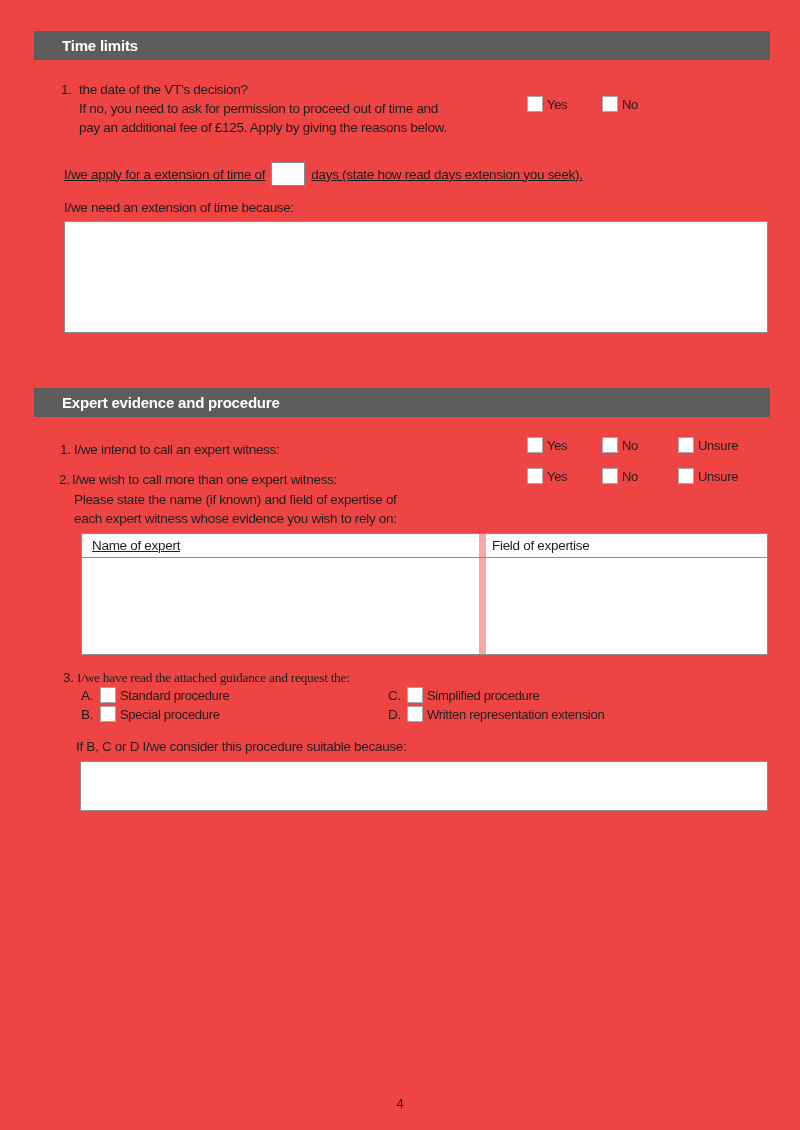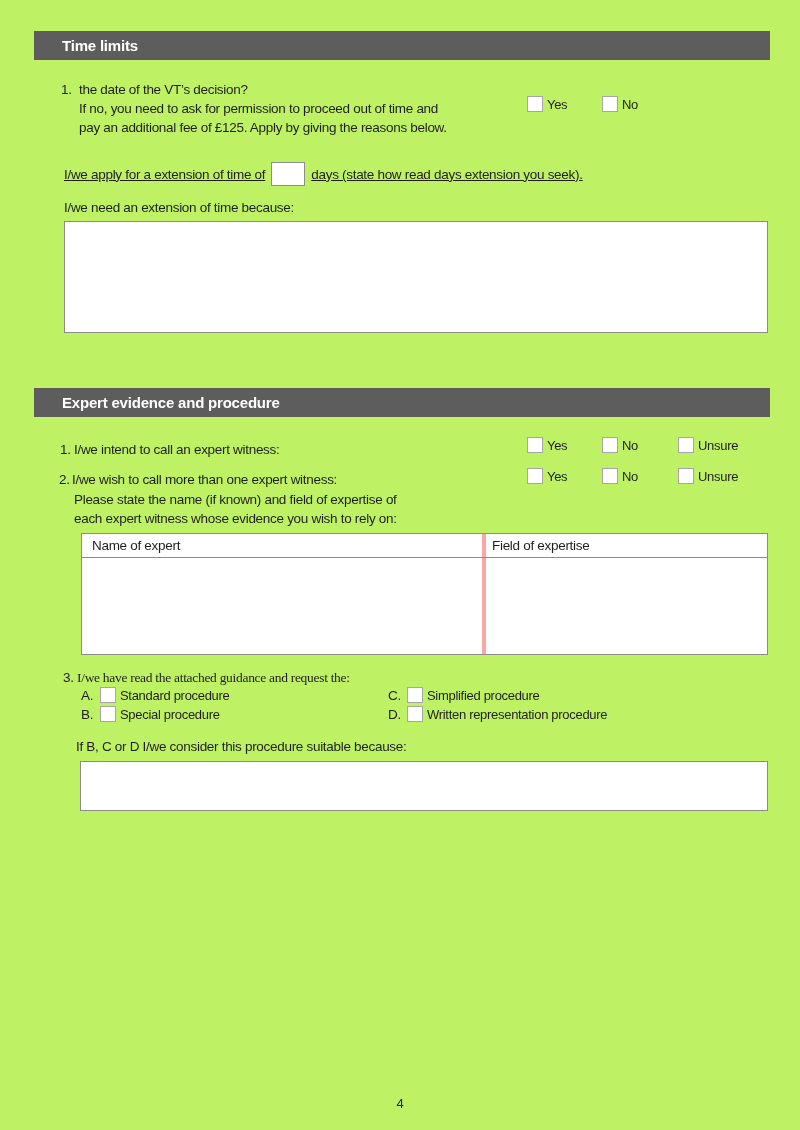--- a/index.html
+++ b/index.html
@@ -8,21 +8,21 @@
     font-family: "Liberation Sans", sans-serif;
     color: #1f1f1f;
     width: 800px;
     height: 1130px;
     position: relative;
   }
   .page {
     position: relative;
     width: 800px;
     height: 1130px;
-    background: #bef264;
+    background: #ef4444;
     overflow: hidden;
   }
   .abs { position: absolute; }
   .section-bar {
     background: #5d5d5d;
     color: #ffffff;
     width: 736px;
     height: 29px;
     display: flex;
     align-items: center;
@@ -92,24 +92,25 @@
     display: flex;
     border-bottom: 1px solid #8c8c8c;
     height: 24px;
   }
   .etable .brow {
     display: flex;
     height: 96px;
   }
   .etable .c1 {
     width: 404px;
-    border-right: 4px solid #fca5a5;
+    border-right: 7px solid #fca5a5;
     padding-left: 10px;
     display: flex;
     align-items: center;
+    text-decoration: underline;
   }
   .etable .c2 {
     flex: 1;
     padding-left: 6px;
     display: flex;
     align-items: center;
   }
   .etable .hrow .c1, .etable .hrow .c2 {
     font-size: 13.5px;
     letter-spacing: -0.3px;
@@ -227,21 +228,21 @@
     <span class="cblabel">Special procedure</span>
   </div>
   <div class="proc-option abs" style="left:388px; top:687px;">
     <span class="proc-letter">C.</span>
     <span class="cb"></span>
     <span class="cblabel">Simplified procedure</span>
   </div>
   <div class="proc-option abs" style="left:388px; top:706px;">
     <span class="proc-letter">D.</span>
     <span class="cb"></span>
-    <span class="cblabel">Written representation procedure</span>
+    <span class="cblabel">Written representation extension</span>
   </div>
 
   <span class="txt abs" style="left:68px; top:737px;margin-left:8px;">If B, C or D I/we consider this procedure suitable because:</span>
 
   <textarea class="bigbox abs" style="left: 80px; top: 761px; width: 688px; height: 50px;" value=""></textarea>
 
   <div class="footer-num abs" style="top:1096px;">4</div>
 
 </div>
 

